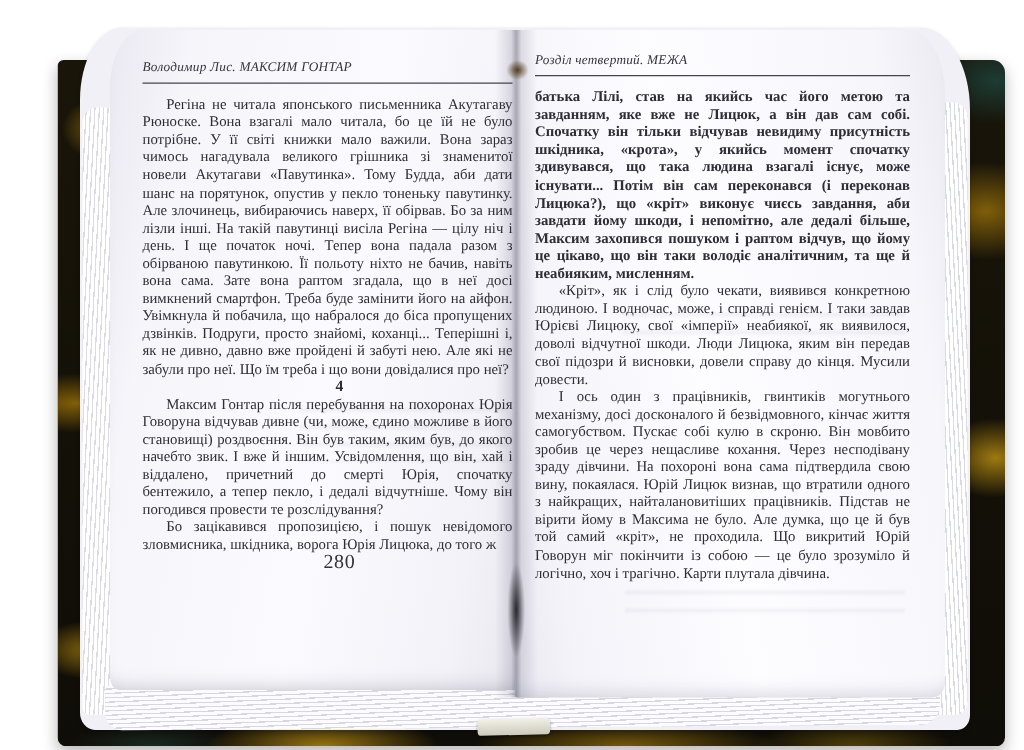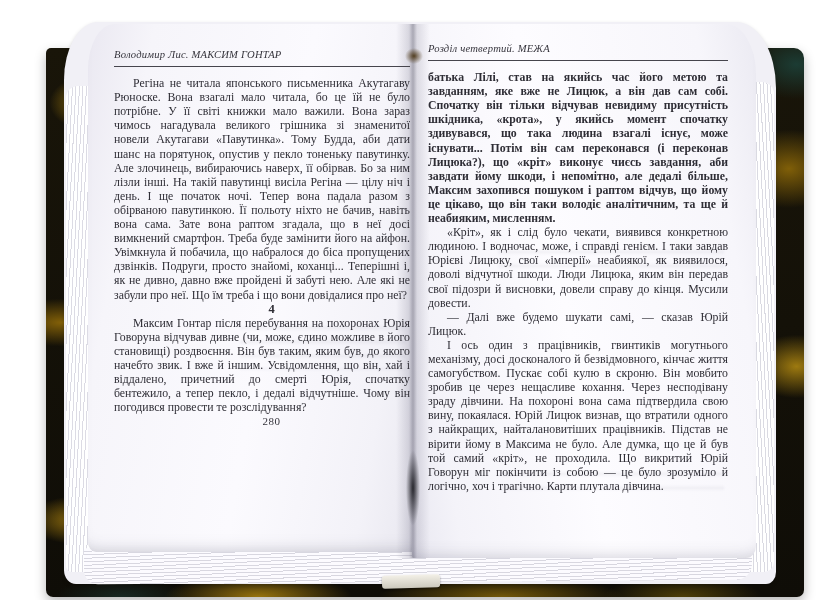--- a/index.html
+++ b/index.html
@@ -85,21 +85,21 @@
   .col-right{position:absolute;left:428px;top:42px;width:300px;}
   .running-header{
     font-style:italic;font-size:10.6px;letter-spacing:.2px;color:#35343c;
     padding-bottom:4px;border-bottom:1.2px solid #46454d;margin-bottom:9px;
     text-align:left;white-space:nowrap;overflow:hidden;
   }
   .running-header.rh-right{text-align:left;}
   .col p{margin:0;text-indent:19px;}
   .col p.noindent{text-indent:0;font-weight:bold;}
   .sec-num{text-align:center;font-weight:bold;font-size:12.5px;margin:9px 0 8px;text-indent:0;}
-  .page-num{text-align:center;font-size:11px;letter-spacing:.5px;margin-top:9px;text-indent:0;color:#34333b;}
+  .page-num{text-align:center;font-size:16px;letter-spacing:.5px;margin-top:9px;text-indent:0;color:#34333b;}
   
   .ghost{
     position:absolute;opacity:.5;filter:blur(1px);
     background:repeating-linear-gradient(180deg,rgba(90,88,112,.10) 0 4px,transparent 4px 14px);
   }
   .ghost-left{left:240px;top:326px;width:166px;height:44px;}
   .ghost-right-mid{left:498px;top:250px;width:226px;height:26px;}
   .ghost-right-low{left:500px;top:472px;width:224px;height:26px;}
 </style>
 </head>
@@ -123,24 +123,24 @@
 
   <div class="ghost ghost-left"></div>
   <div class="ghost ghost-right-mid"></div>
   <div class="ghost ghost-right-low"></div>
 
   <div class="col col-left">
     <div class="running-header">Володимир Лис. МАКСИМ ГОНТАР</div>
     <p>Регіна не читала японського письменника Акутагаву Рюноске. Вона взагалі мало читала, бо це їй не було потрібне. У її світі книжки мало важили. Вона зараз чимось нагадувала великого грішника зі знаменитої новели Акутагави «Павутинка». Тому Будда, аби дати шанс на порятунок, опустив у пекло тоненьку павутинку. Але злочинець, вибираючись наверх, її обірвав. Бо за ним лізли інші. На такій павутинці висіла Регіна — цілу ніч і день. І ще початок ночі. Тепер вона падала разом з обірваною павутинкою. Її польоту ніхто не бачив, навіть вона сама. Зате вона раптом згадала, що в неї досі вимкнений смартфон. Треба буде замінити його на айфон. Увімкнула й побачила, що набралося до біса пропущених дзвінків. Подруги, просто знайомі, коханці... Теперішні і, як не дивно, давно вже пройдені й забуті нею. Але які не забули про неї. Що їм треба і що вони довідалися про неї?</p>
     <p class="sec-num">4</p>
     <p>Максим Гонтар після перебування на похоронах Юрія Говоруна відчував дивне (чи, може, єдино можливе в його становищі) роздвоєння. Він був таким, яким був, до якого начебто звик. І вже й іншим. Усвідомлення, що він, хай і віддалено, причетний до смерті Юрія, спочатку бентежило, а тепер пекло, і дедалі відчутніше. Чому він погодився провести те розслідування?</p>
+    <p>Бо зацікавився пропозицією, і пошук невідомого зловмисника, шкідника, ворога Юрія Лицюка, до того ж</p>
     <p class="page-num">280</p>
   </div>
 
   <div class="col col-right">
     <div class="running-header rh-right">Розділ четвертий. МЕЖА</div>
     <p class="noindent">батька Лілі, став на якийсь час його метою та завданням, яке вже не Лицюк, а він дав сам собі. Спочатку він тільки відчував невидиму присутність шкідника, «крота», у якийсь момент спочатку здивувався, що така людина взагалі існує, може існувати... Потім він сам переконався (і переконав Лицюка?), що «кріт» виконує чиєсь завдання, аби завдати йому шкоди, і непомітно, але дедалі більше, Максим захопився пошуком і раптом відчув, що йому це цікаво, що він таки володіє аналітичним, та ще й неабияким, мисленням.</p>
     <p>«Кріт», як і слід було чекати, виявився конкретною людиною. І водночас, може, і справді генієм. І таки завдав Юрієві Лицюку, свої «імперії» неабиякої, як виявилося, доволі відчутної шкоди. Люди Лицюка, яким він передав свої підозри й висновки, довели справу до кінця. Мусили довести.</p>
-    <p>— Далі вже будемо шукати самі, — сказав Юрій Лицюк.</p>
     <p>І ось один з працівників, гвинтиків могутнього механізму, досі досконалого й безвідмовного, кінчає життя самогубством. Пускає собі кулю в скроню. Він мовбито зробив це через нещасливе кохання. Через несподівану зраду дівчини. На похороні вона сама підтвердила свою вину, покаялася. Юрій Лицюк визнав, що втратили одного з найкращих, найталановитіших працівників. Підстав не вірити йому в Максима не було. Але думка, що це й був той самий «кріт», не проходила. Що викритий Юрій Говорун міг покінчити із собою — це було зрозуміло й логічно, хоч і трагічно. Карти плутала дівчина.</p>
   </div>
 
 </div>
 
 </body></html>

